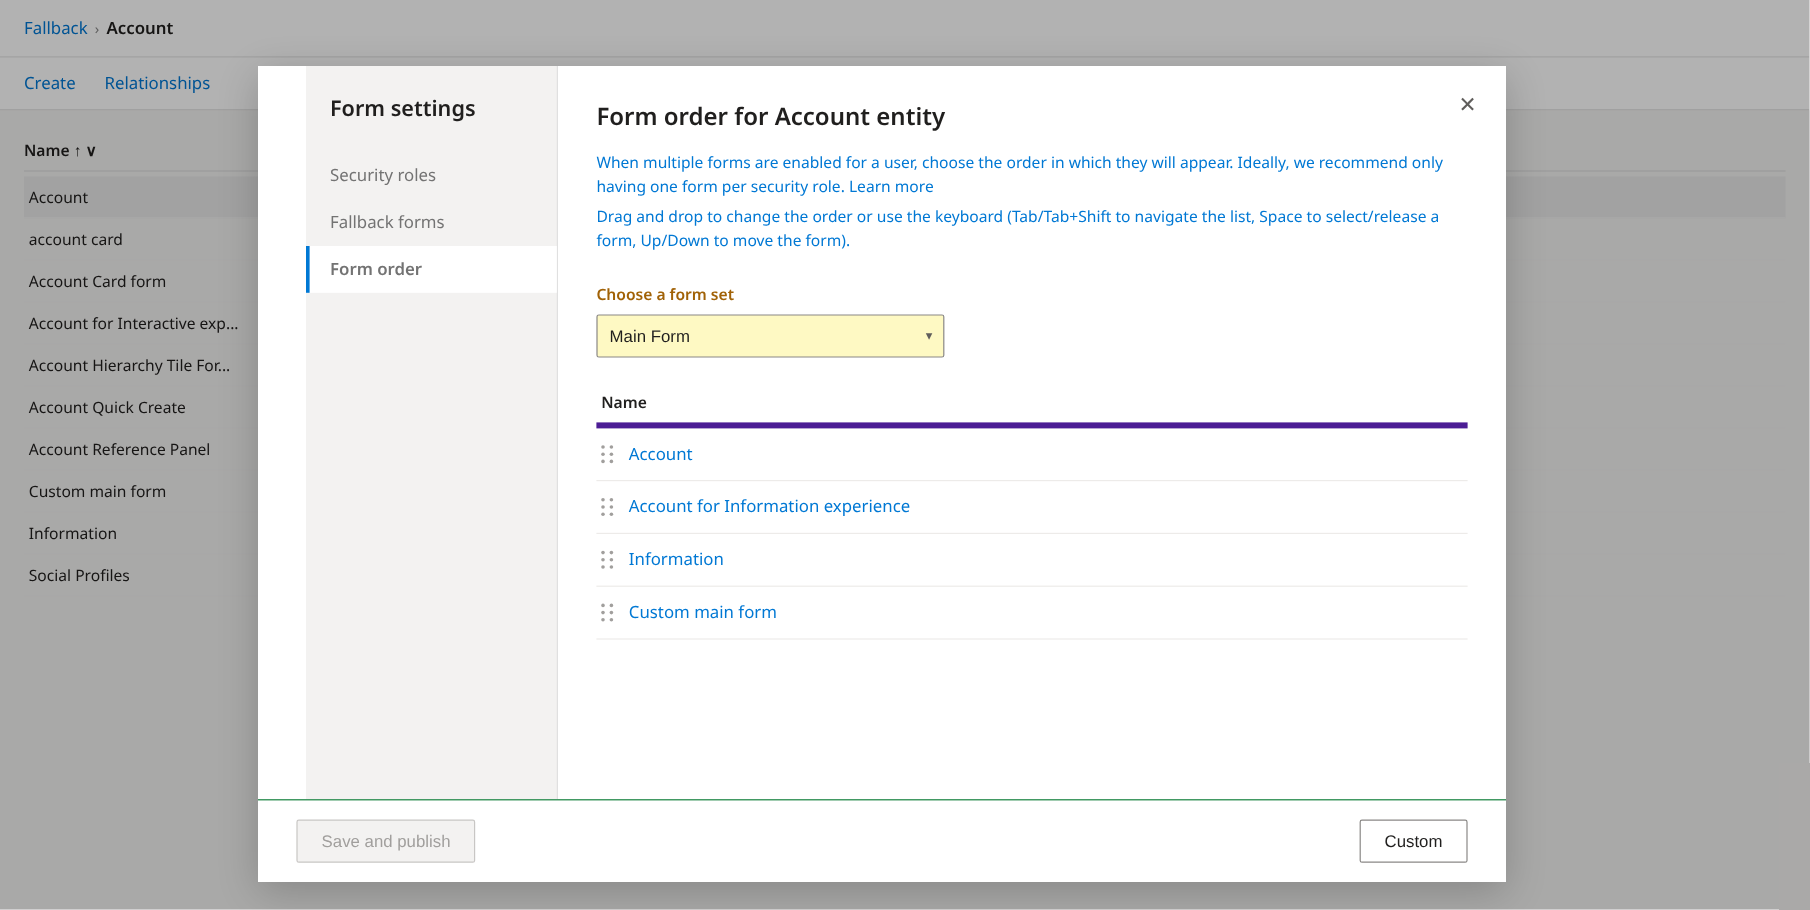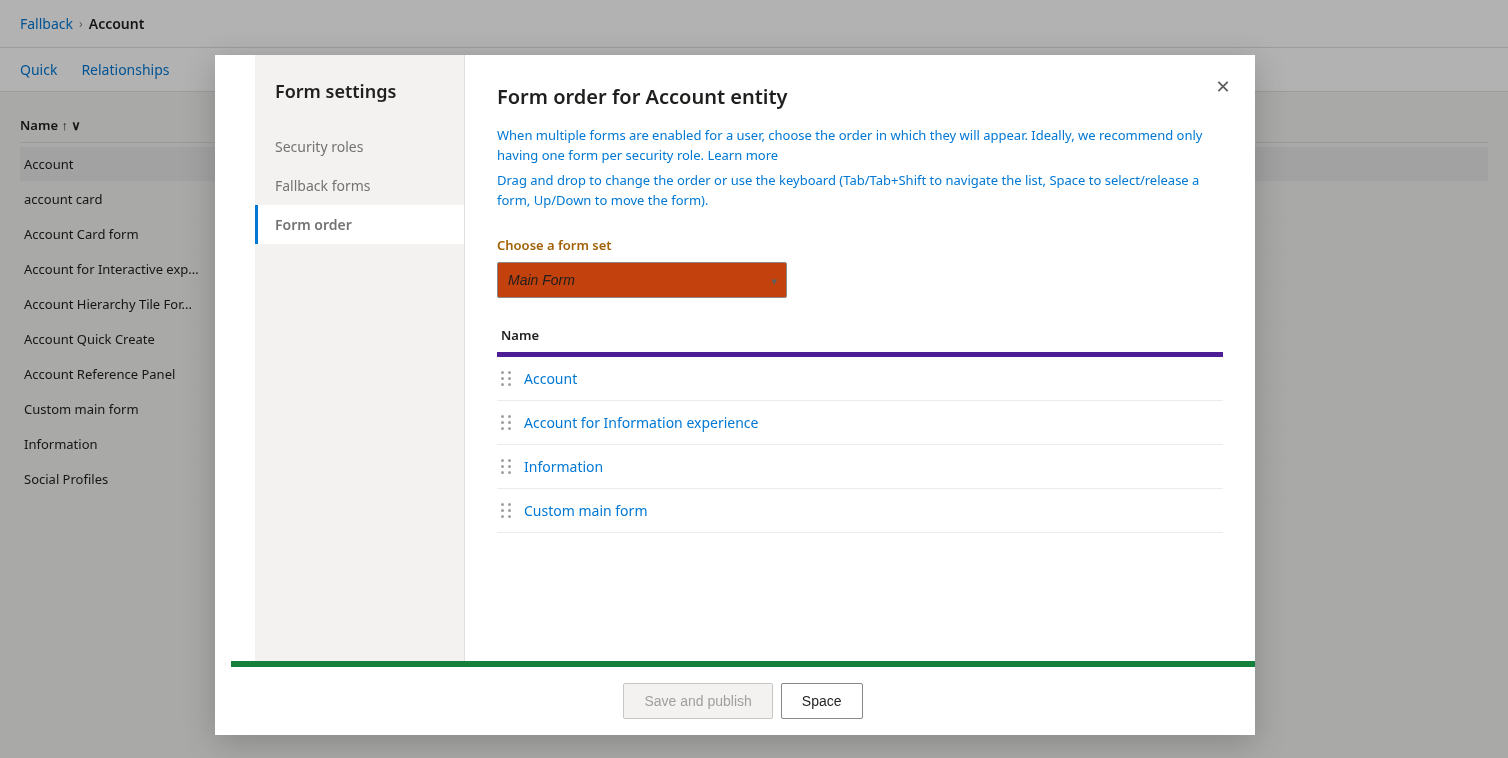--- a/index.html
+++ b/index.html
@@ -215,25 +215,24 @@
     }
 
     .select-wrapper select {
       width: 100%;
       height: 36px;
       border: 1px solid #8a8886;
       border-radius: 2px;
       padding: 0 10px;
       font-size: 14px;
       color: #201f1e;
-      background: #c2410c;
+      background: #fef9c3;
       appearance: none;
       -webkit-appearance: none;
       cursor: pointer;
-      font-style: italic;
     }
 
     .select-chevron {
       position: absolute;
       right: 10px;
       top: 50%;
       transform: translateY(-50%);
       pointer-events: none;
       color: #605e5c;
       font-size: 12px;
@@ -286,26 +285,25 @@
 
     .form-row-name {
       font-size: 14px;
       color: #0078d4;
       cursor: pointer;
     }
 
     
     .dialog-footer {
       display: flex;
-      justify-content: center;
+      justify-content: space-between;
       align-items: center;
       gap: 8px;
       padding: 16px 32px;
-      border-top: 6px solid #15803d;
-      margin-left: 16px;
+      border-top: 1px solid #15803d;
     }
 
     .btn-save {
       padding: 0 20px;
       height: 36px;
       background: #f3f2f1;
       color: #a19f9d;
       border: 1px solid #c8c6c4;
       border-radius: 2px;
       font-size: 14px;
@@ -332,21 +330,21 @@
 
 <div class="bg-page">
   <div class="bg-topbar">
     <div class="breadcrumb">
       <span class="breadcrumb-entities">Fallback</span>
       <span class="breadcrumb-separator">›</span>
       <span class="breadcrumb-account">Account</span>
     </div>
   </div>
   <div class="bg-subbar">
-    <span class="bg-subtab">Quick</span>
+    <span class="bg-subtab">Create</span>
     <span class="bg-subtab">Relationships</span>
   </div>
   <div class="bg-list-area">
     <div class="bg-name-header">
       <span>Name ↑ ∨</span>
     </div>
     <div class="bg-list-item selected">Account</div>
     <div class="bg-list-item">account card</div>
     <div class="bg-list-item">Account Card form</div>
     <div class="bg-list-item">Account for Interactive exp...</div>
@@ -452,15 +450,15 @@
             </div>
           </div>
           <span class="form-row-name">Custom main form</span>
         </div>
       </div>
     </div>
   </div>
 
   <div class="dialog-footer">
     <button class="btn-save">Save and publish</button>
-    <button class="btn-cancel">Space</button>
+    <button class="btn-cancel">Custom</button>
   </div>
 </div>
 
 </body></html>

